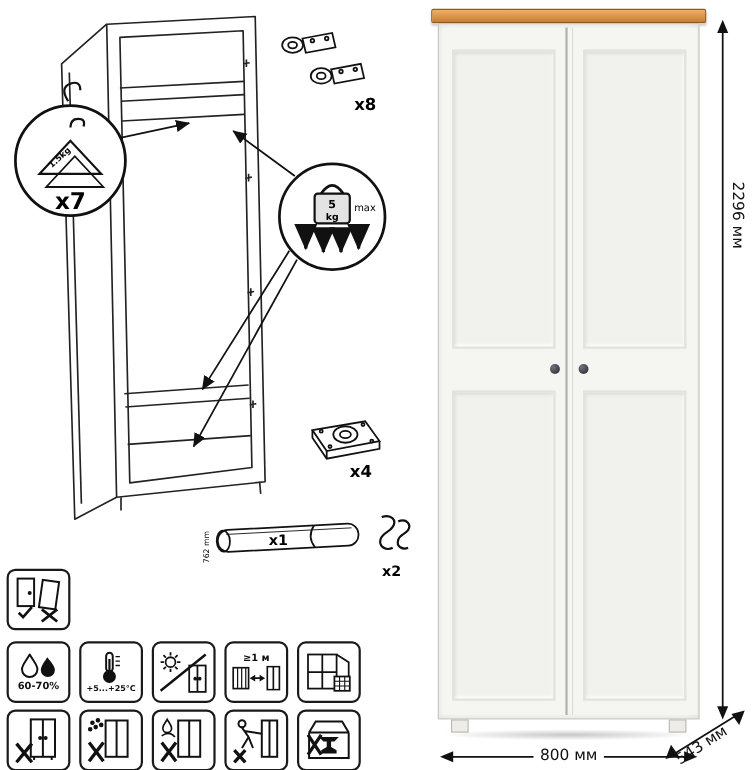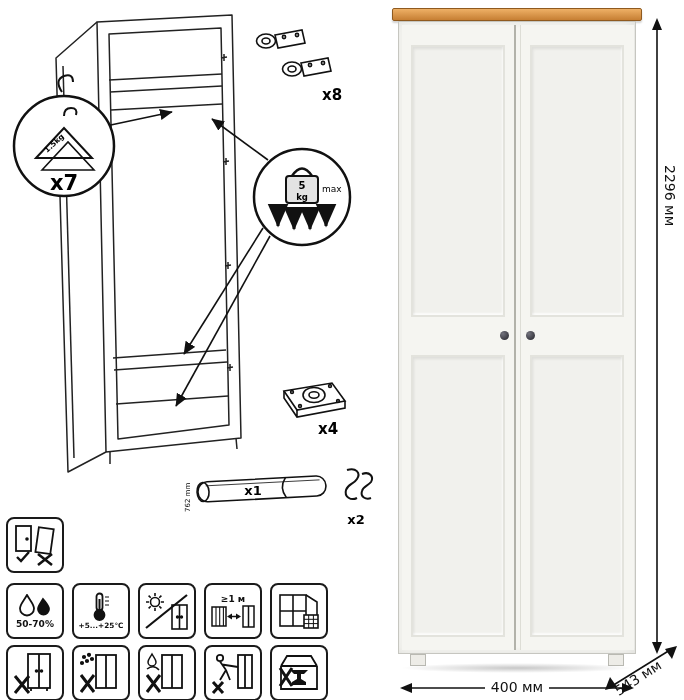--- a/index.html
+++ b/index.html
@@ -182,21 +182,21 @@
     <path d="M13,638 L8,626 L18,626 Z" fill="#111"></path>
   </svg>
   <div class="dim dim-h">2296 мм</div>
 
   <svg class="abs" style="left:398px;top:678px" width="238" height="20" viewBox="0 0 238 20">
     <line x1="8" y1="10" x2="230" y2="10" stroke="#111" stroke-width="1.6"></line>
     <path d="M2,10 L14,5 L14,15 Z" fill="#111"></path>
     <path d="M236,10 L224,5 L224,15 Z" fill="#111"></path>
   </svg>
   <div class="dim dim-w">
-    <span>400 мм</span>
+    <span>800 мм</span>
   </div>
 
   <svg class="abs" style="left:600px;top:638px" width="84" height="58" viewBox="0 0 84 58">
     <line x1="12" y1="48" x2="70" y2="12" stroke="#111" stroke-width="1.6"></line>
     <path d="M5,52 L17,49 L10,39 Z" fill="#111"></path>
     <path d="M77,8 L65,11 L72,21 Z" fill="#111"></path>
   </svg>
   <div class="dim dim-d">543 мм</div>
 
   <div class="pict" style="left:6px;top:517px">
@@ -209,21 +209,21 @@
         </g>
       <path d="M25,31 L39,42 M39,31 L25,42" stroke-width="2.6"></path>
     </svg>
   </div>
 
   <div class="pict" style="left:6px;top:583px">
     <svg width="34" height="25" viewBox="0 0 34 25" stroke="#111" stroke-width="1.8" fill="none">
       <path d="M9,1 C5,8 2,10.5 2,14.5 a7,7 0 0 0 14,0 C16,10.5 13,8 9,1 Z"></path>
       <path d="M25,5 C22,10 20,12 20,15 a5.5,5.5 0 0 0 11,0 C31,12 29,10 25,5 Z" fill="#111"></path>
     </svg>
-    <div class="lbl">50-70%</div>
+    <div class="lbl">60-70%</div>
   </div>
 
   <div class="pict" style="left:72px;top:583px">
     <svg width="20" height="29" viewBox="0 0 20 29" stroke="#111" stroke-width="1.8" fill="none">
       <rect x="5.5" y="1.5" width="6" height="17" rx="3"></rect>
       <circle cx="8.5" cy="23" r="5" fill="#111"></circle>
       <path d="M8.5,7 V18" stroke-width="2"></path>
       <path d="M14,5 h4 M14,9 h4 M14,13 h4" stroke-width="1.2"></path>
     </svg>
     <div class="lbl small">+5...+25°C</div>

